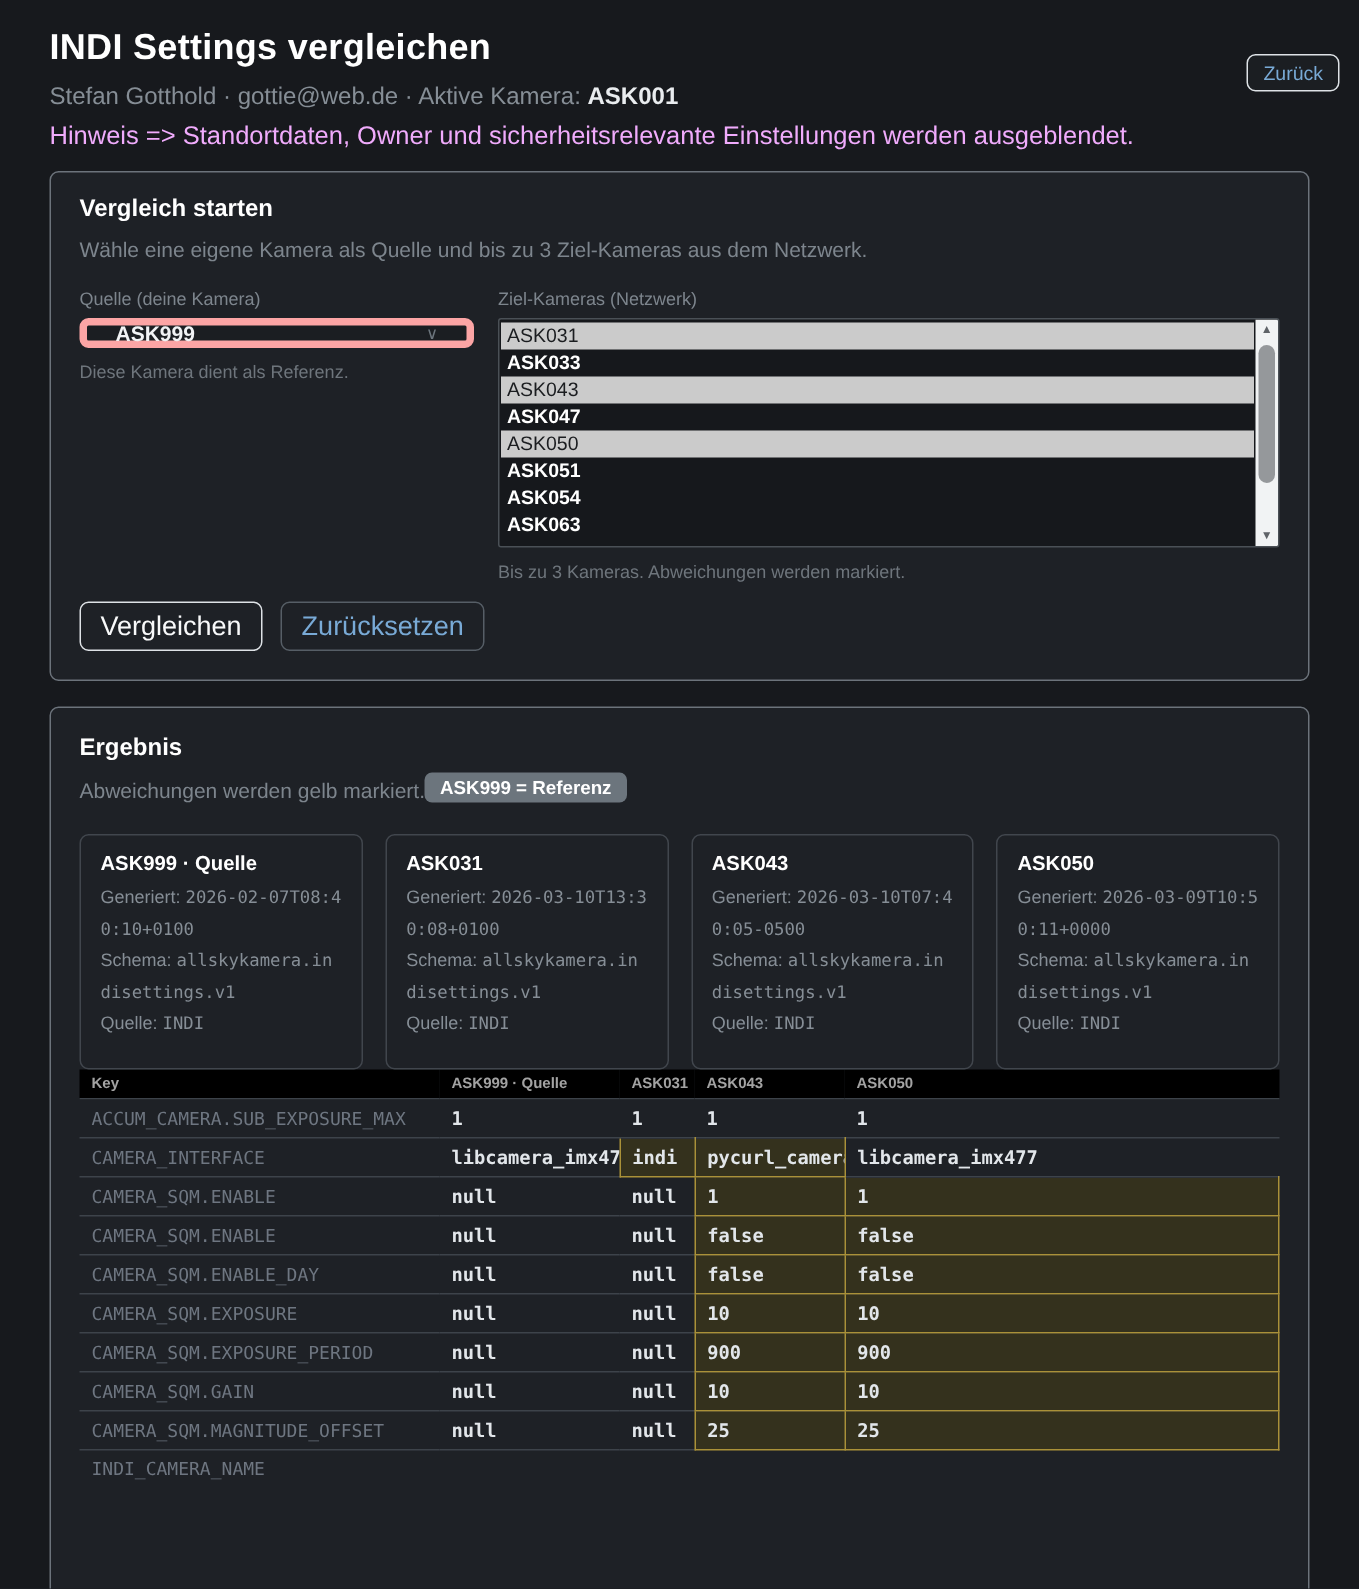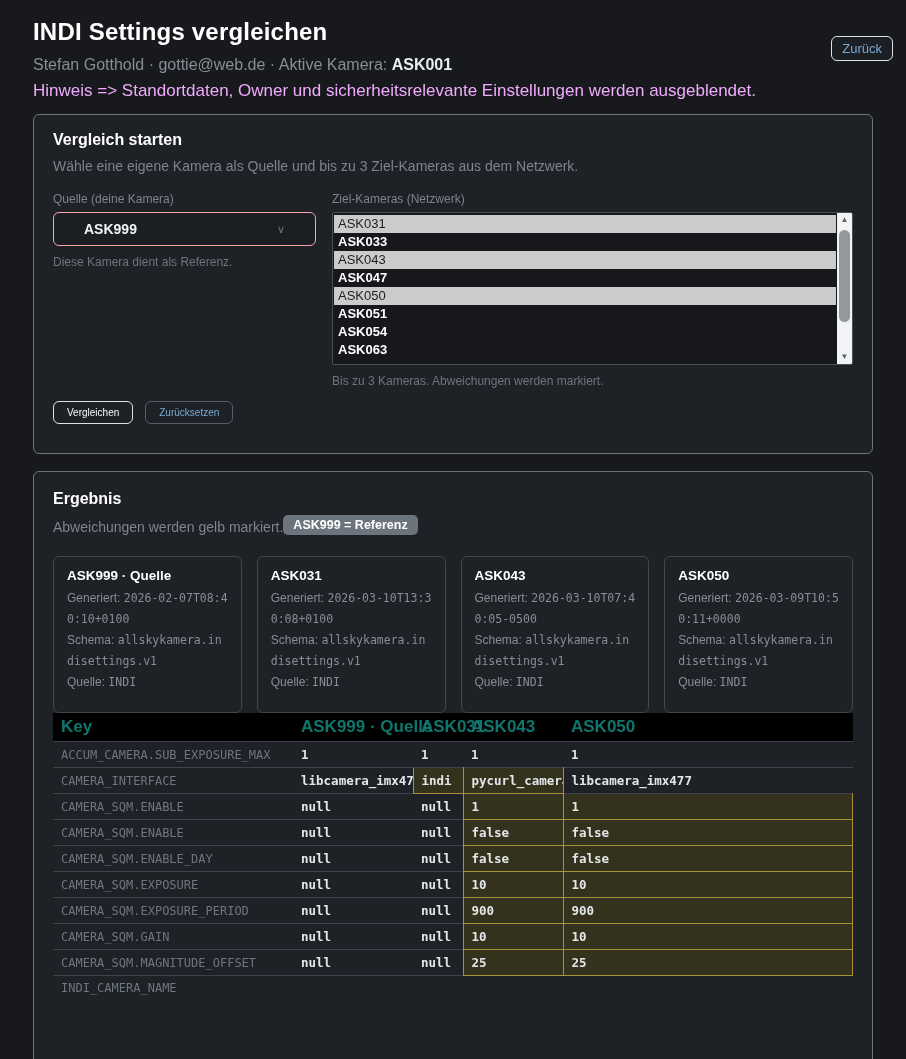--- a/index.html
+++ b/index.html
@@ -35,57 +35,57 @@
   .card-result{margin-top:17px;height:660px;padding:18px 19px;}
   .card h2{font-size:16px;font-weight:700;color:#fff;margin:0 0 7px 0;}
   .desc{font-size:14px;color:var(--muted);margin:0 0 16px 0;line-height:20px;}
 
   
   .form-row{display:flex;gap:16px;}
   .field-label{display:block;font-size:12px;color:var(--muted);margin-bottom:6px;}
   .col-source{width:263px;flex:none;}
   .col-targets{flex:1;}
   .select{
-    height:34px;border:1px solid #fca5a5;border-radius:6px;background:#1b1e22;
+    height:20px;border:5px solid #fca5a5;border-radius:6px;background:#1b1e22;
     color:#f1f3f5;font-size:14px;font-weight:600;display:flex;align-items:center;
-    justify-content:space-between;padding:0 30px;cursor:pointer;
+    justify-content:space-between;padding:0 19px;cursor:pointer;
   }
   .chevron{color:#6c757d;font-size:11px;font-weight:400;}
   .help{font-size:12px;color:#6e757c;margin-top:9px;}
   .listbox{
     height:153px;border:1px solid #4a5056;background:#16181c;
     position:relative;overflow:hidden;border-radius:2px;
   }
   .opts{position:absolute;left:1px;right:16px;top:2px;}
   .opt{height:18px;line-height:18px;font-size:13px;font-weight:700;color:#fff;padding:0 4px;cursor:pointer;white-space:nowrap;}
   .opt.sel{background:var(--selected-option-bg);color:#1b1d20;font-weight:400;}
   .scrollbar{position:absolute;top:0;right:0;bottom:0;width:15px;background:#f1f3f4;}
   .sb-arrow{position:absolute;left:0;width:15px;height:14px;color:#5f6368;font-size:8px;text-align:center;line-height:14px;cursor:pointer;}
   .sb-up{top:0;}
   .sb-down{bottom:0;}
   .sb-thumb{position:absolute;top:17px;left:2px;width:11px;height:92px;background:#95989b;border-radius:6px;cursor:grab;}
   .btn-row{margin-top:13px;display:flex;gap:12px;}
-  .btn{font-family:inherit;font-size:10px;padding:5px 13px;border-radius:6px;background:transparent;cursor:pointer;}
+  .btn{font-family:inherit;font-size:18px;padding:5px 13px;border-radius:6px;background:transparent;cursor:pointer;}
   .btn-primary{color:#f8f9fa;border:1px solid #dee2e6;}
   .btn-secondary{color:var(--link-blue);border:1px solid #565e66;}
 
   
   .note-row{display:flex;align-items:flex-end;margin-bottom:21px;}
   .note{font-size:14px;color:var(--muted);}
   .badge{background:var(--badge-bg);color:#fff;font-size:12.5px;font-weight:700;padding:3px 10px;border-radius:5px;}
   .summary-grid{display:grid;grid-template-columns:repeat(4,1fr);gap:15px;}
   .scard{border:1px solid #41464d;border-radius:6px;padding:11px 13px;height:157px;overflow:hidden;}
   .scard-title{font-size:13.5px;font-weight:700;color:#fff;margin-bottom:5px;}
   .scard-line{font-size:12px;color:#868e96;line-height:21px;}
   .mono{font-family:"DejaVu Sans Mono",monospace;font-size:11.5px;word-break:break-all;}
 
   .section-title{margin:21px 0 7px 0;font-size:12.5px;font-weight:700;color:#f1f3f5;}
   table.settings{width:100%;border-collapse:collapse;table-layout:fixed;}
   table.settings th{
-    background:var(--table-header-bg);color:#0f766e;font-size:17px;font-weight:700;
+    background:var(--table-header-bg);color:#a3a3a3;font-size:10px;font-weight:700;
     text-align:left;padding:4px 8px;height:17px;white-space:nowrap;
   }
   table.settings td{padding:5px 8px;border-top:1px solid #3d434a;height:16px;white-space:nowrap;overflow:hidden;}
   td.key{font-family:"DejaVu Sans Mono",monospace;font-size:12px;color:#6e7681;}
   td.val{font-family:"DejaVu Sans Mono",monospace;font-size:12.5px;font-weight:600;color:#e2e6ea;}
   td.hl{background:var(--highlight-bg);border:1px solid var(--highlight-border);}
 </style>
 </head>
 <body>
 

